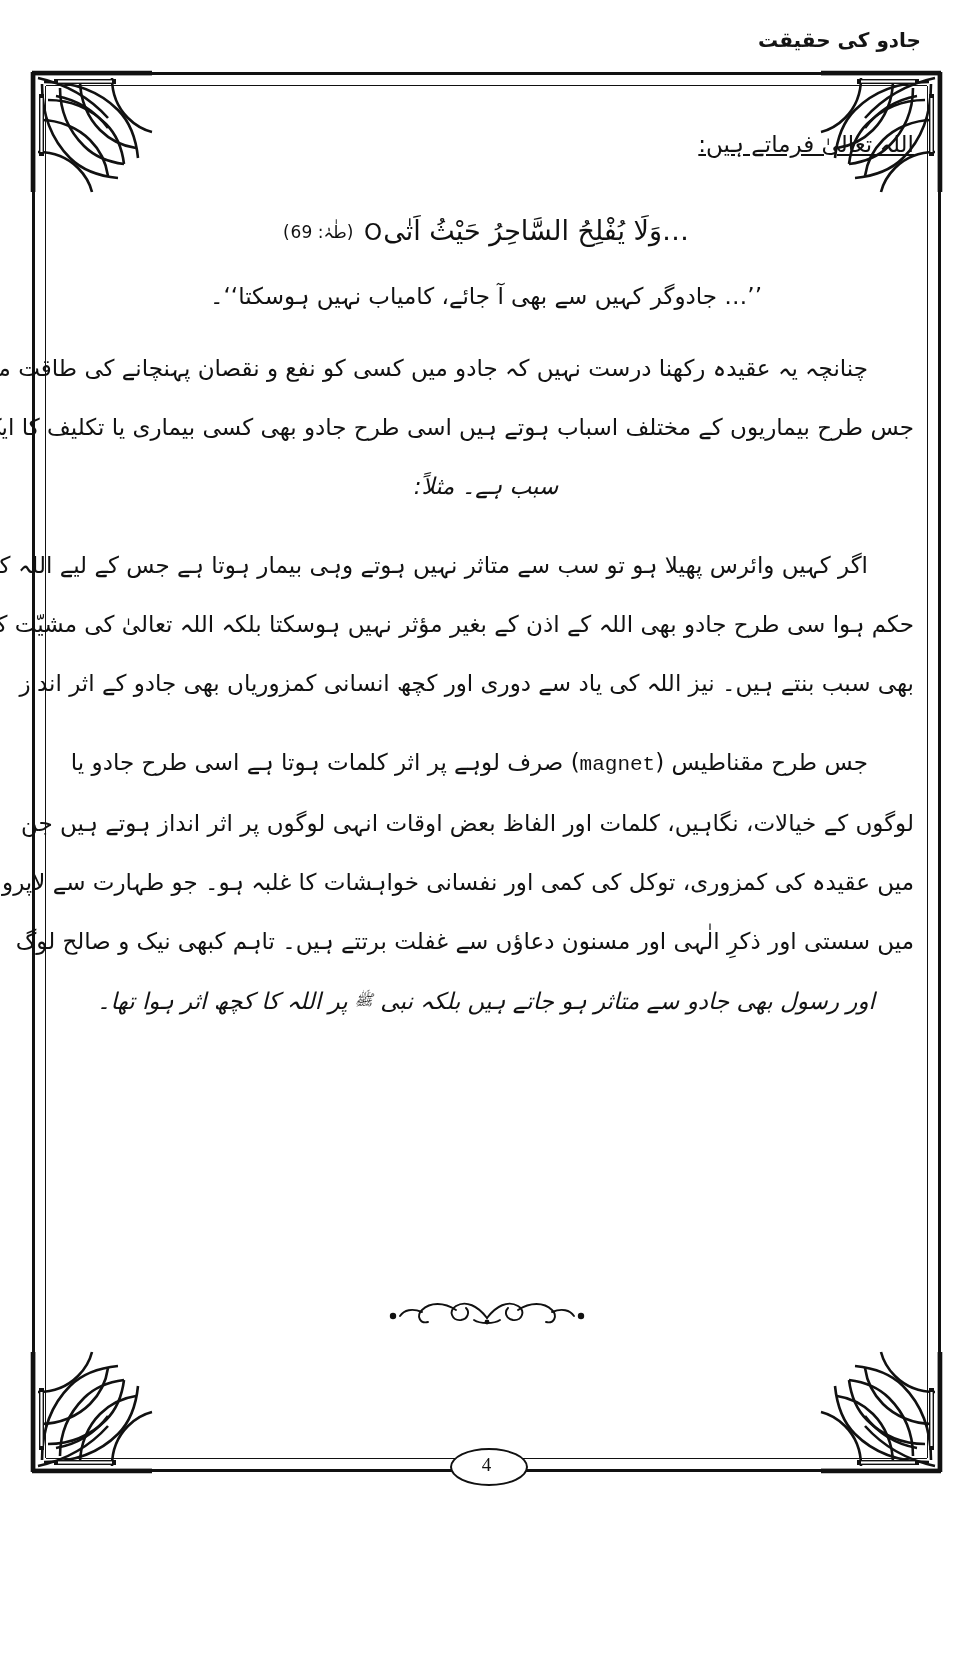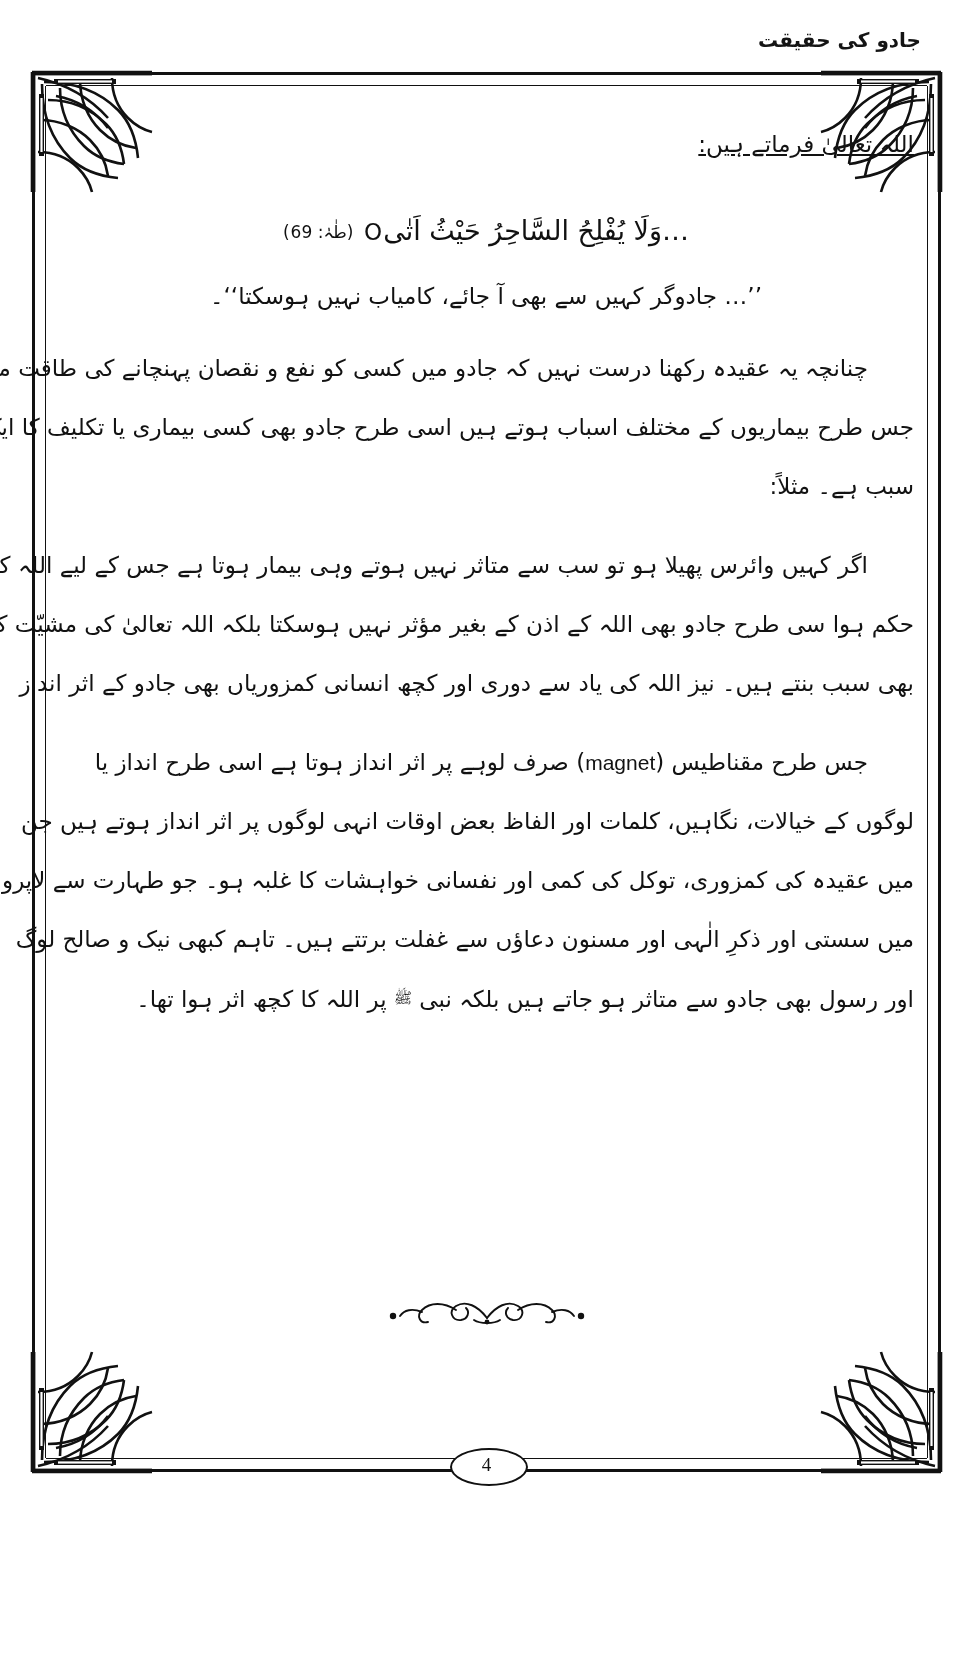--- a/index.html
+++ b/index.html
@@ -47,41 +47,41 @@
   }
   .para{margin:0 0 6px 0;}
   .line{
     display:block;
     font-size:23px;
     line-height:59px;
     white-space:nowrap;
     color:#121212;
   }
   .line.indent-start{padding-right:46px;}
-  .line.center{text-align:right;display:block;}
+  .line.center{text-align:center;display:block;font-style:italic;}
   .line.rightonly{text-align:right;text-decoration:underline;}
 
   .invocation{font-size:23px;line-height:56px;}
 
   .verse{
     font-size:27px;line-height:70px;
     text-align:center;direction:rtl;
     letter-spacing:1px;
     margin-top:10px;
   }
   .verse .ref{font-size:17px;vertical-align:2px;}
   .verse .endmark{font-size:23px;}
 
   .translation{
     font-size:23px;line-height:58px;
     text-align:center;direction:rtl;
   }
 
   .latin{
-    font-family:Liberation Sans, sans-serif;
+    font-family:Liberation Mono, monospace;
     direction:ltr;display:inline-block;font-size:21px;
   }
   .honorific{font-size:15px;vertical-align:4px;}
 
   .gap-sm{height:14px;}
 
   
   .flourish{
     position:absolute;left:0;right:0;top:1216px;
     display:flex;justify-content:center;
@@ -275,21 +275,21 @@
 
   <div class="para">
     <span class="line indent-start">اگر کہیں وائرس پھیلا ہو تو سب سے متاثر نہیں ہوتے وہی بیمار ہوتا ہے جس کے لیے اللہ کا</span>
     <span class="line">حکم ہوا سی طرح جادو بھی اللہ کے اذن کے بغیر مؤثر نہیں ہوسکتا بلکہ اللہ تعالیٰ کی مشیّت کے</span>
     <span class="line">بھی سبب بنتے ہیں۔ نیز اللہ کی یاد سے دوری اور کچھ انسانی کمزوریاں بھی جادو کے اثر انداز</span>
   </div>
 
   <div class="gap-sm"></div>
 
   <div class="para">
-    <span class="line indent-start"><span>جس طرح مقناطیس (</span><span class="latin">magnet</span><span>) صرف لوہے پر اثر انداز ہوتا ہے اسی طرح انداز یا</span></span>
+    <span class="line indent-start"><span>جس طرح مقناطیس (</span><span class="latin">magnet</span><span>) صرف لوہے پر اثر کلمات ہوتا ہے اسی طرح جادو یا</span></span>
     <span class="line">لوگوں کے خیالات، نگاہیں، کلمات اور الفاظ بعض اوقات انہی لوگوں پر اثر انداز ہوتے ہیں جن</span>
     <span class="line">میں عقیدہ کی کمزوری، توکل کی کمی اور نفسانی خواہشات کا غلبہ ہو۔ جو طہارت سے لاپرواہی، نماز</span>
     <span class="line">میں سستی اور ذکرِ الٰہی اور مسنون دعاؤں سے غفلت برتتے ہیں۔ تاہم کبھی نیک و صالح لوگ</span>
     <span class="line center"><span>اور رسول بھی جادو سے متاثر ہو جاتے ہیں بلکہ نبی </span><span class="honorific">ﷺ</span><span> پر اللہ کا کچھ اثر ہوا تھا۔</span></span>
   </div>
 
 </div>
 
 <div class="folio">
   <div class="oval"></div>

